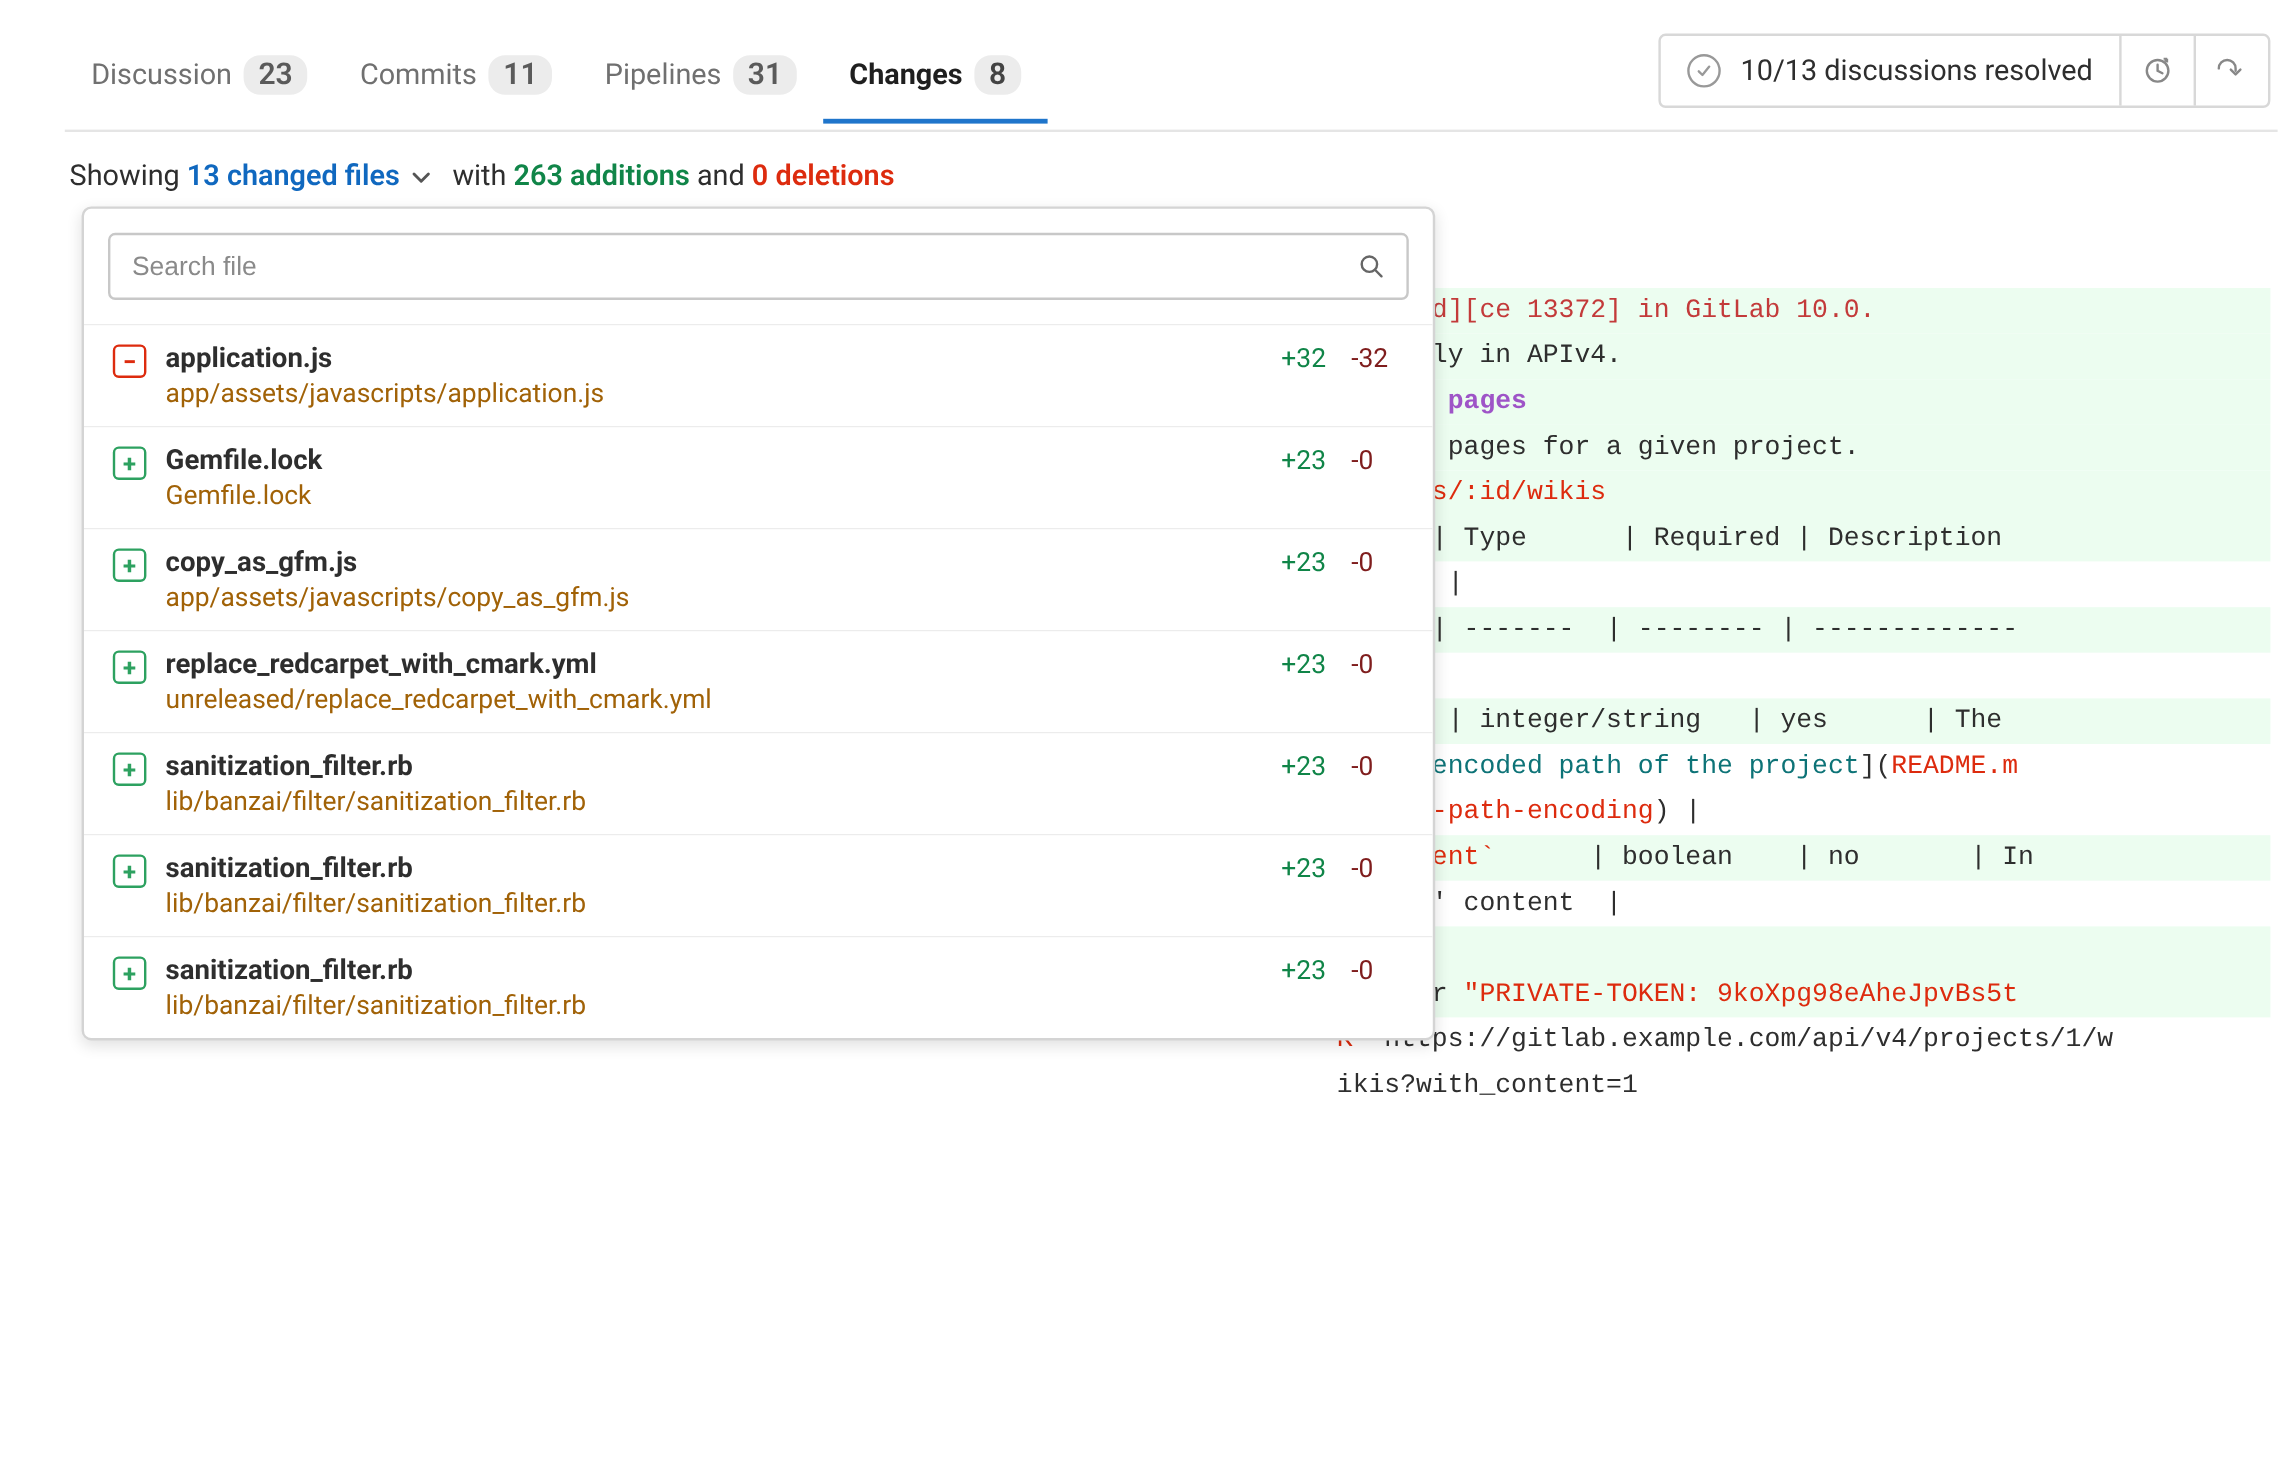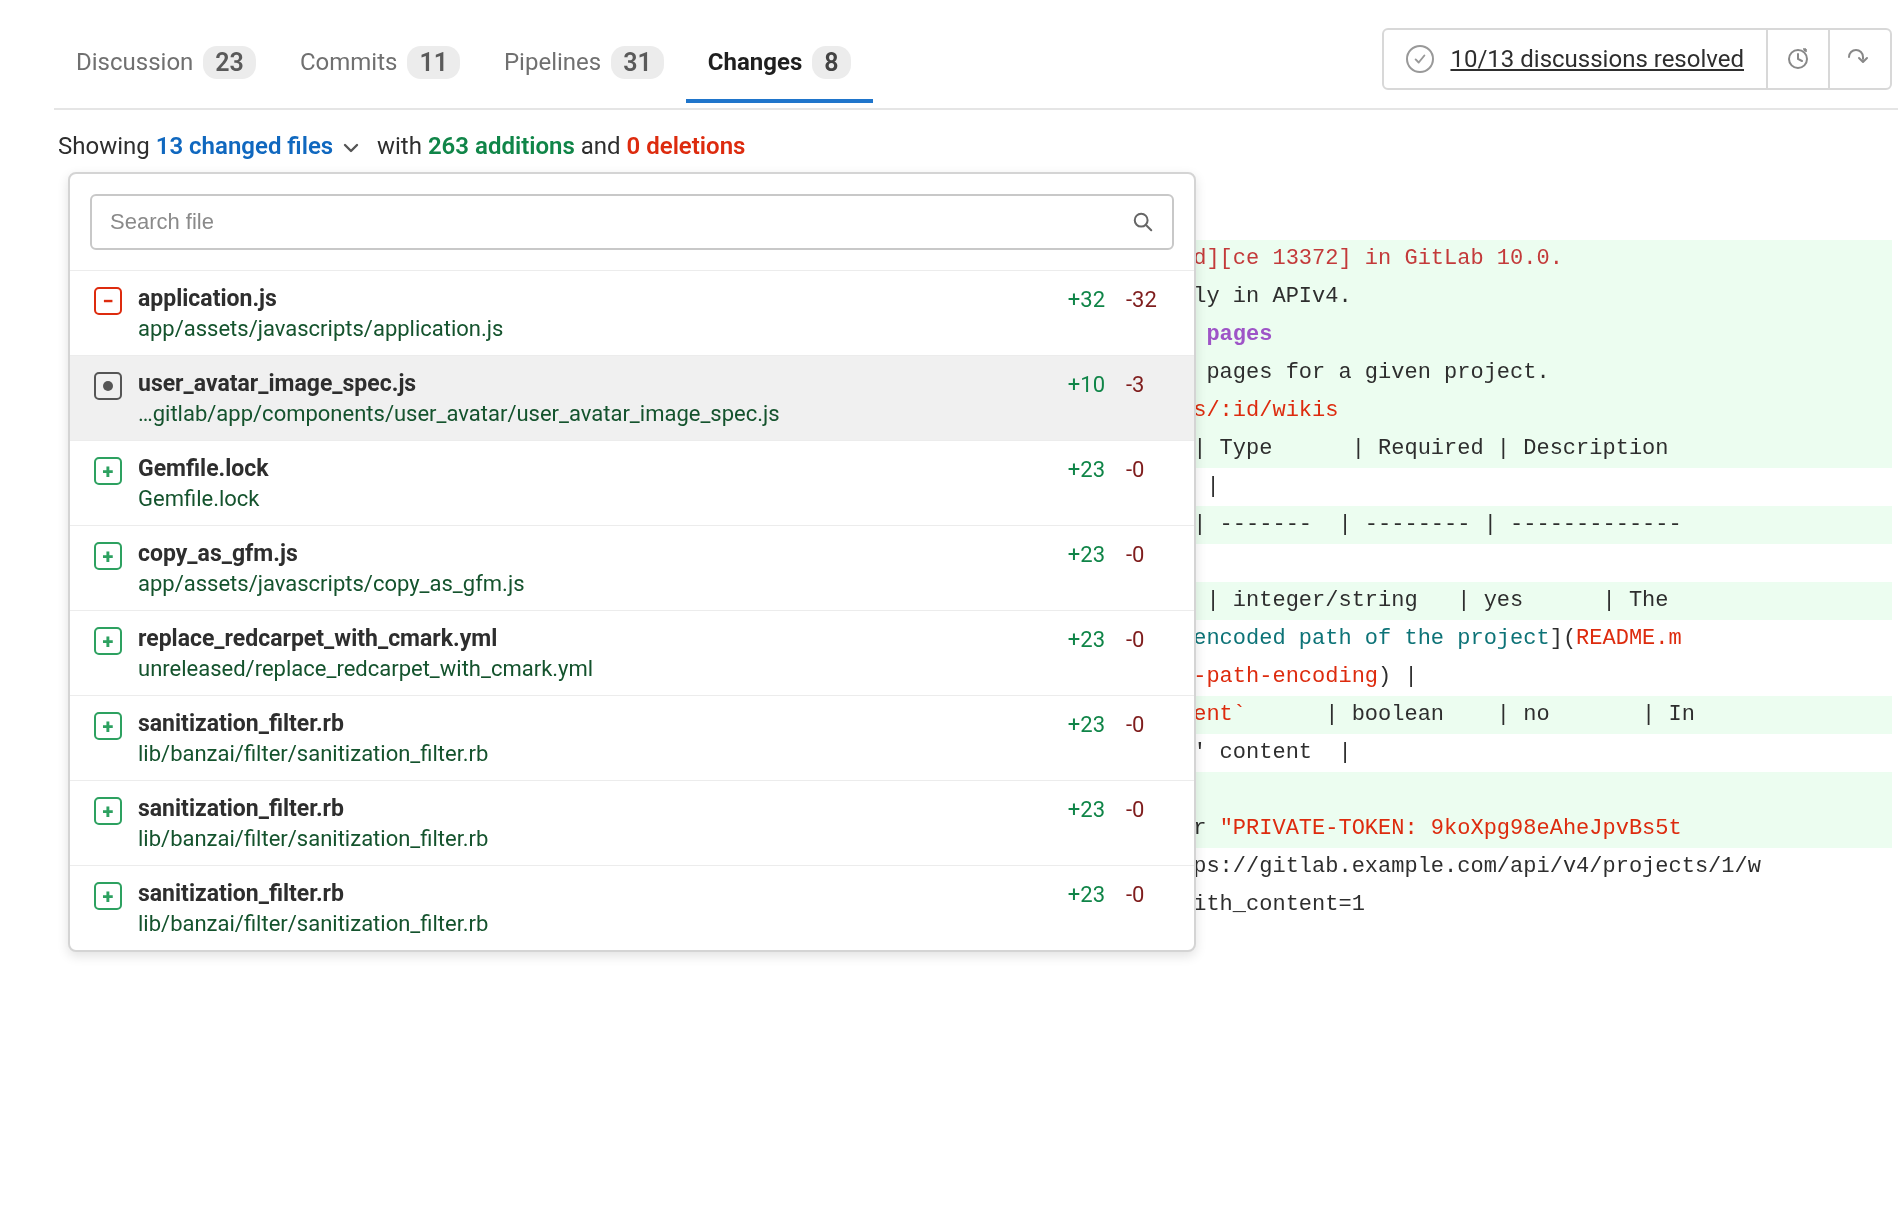--- a/index.html
+++ b/index.html
@@ -60,21 +60,20 @@
     margin-right: 6px;
     height: 62px;
   }
   .resolved-main {
     display: flex;
     align-items: center;
     gap: 16px;
     padding: 0 22px;
     font-size: 24px;
     color: #2e2e2e;
-    text-decoration: underline;
   }
   .resolved-icon {
     width: 28px; height: 28px; border: 2px solid #999; border-radius: 50%;
     display: inline-flex; align-items: center; justify-content: center;
     color: #999; font-size: 16px;
   }
   .resolved-btn {
     border-left: 2px solid #d8d8d8;
     width: 62px; height: 100%;
     display: flex; align-items: center; justify-content: center;
@@ -154,21 +153,21 @@
   .fi-del { border: 2px solid #dd2b0e; color: #dd2b0e; }
   .fi-mod-dot {
     border: 2px solid #555; color: #555;
   }
   .fi-mod-dot .dot {
     width: 10px; height: 10px; background: #555; border-radius: 50%;
   }
 
   .file-text { flex: 1; min-width: 0; }
   .file-name { font-size: 23px; font-weight: 700; color: #2e2e2e; }
-  .file-path { font-size: 22px; color: #14532d; margin-top: 4px; white-space: nowrap; overflow: hidden; text-overflow: ellipsis; }
+  .file-path { font-size: 22px; color: #a16207; margin-top: 4px; white-space: nowrap; overflow: hidden; text-overflow: ellipsis; }
 
   .file-diff { display: flex; gap: 21px; font-size: 22px; font-weight: 400; padding-top: 2px; font-variant-numeric: tabular-nums; }
   .file-diff .add { color: #108548; width: 54px; text-align: right; }
   .file-diff .del { color: #7f1d1d; width: 46px; }
 
   
   .diff-bg {
     position: absolute;
     left: 1096px;
     top: 240px;
@@ -306,33 +305,20 @@
         <div class="file-icon fi-del">−</div>
         <div class="file-text">
           <div class="file-name">application.js</div>
           <div class="file-path">app/assets/javascripts/application.js</div>
         </div>
         <div class="file-diff">
           <span class="add">+32</span>
           <span class="del">-32</span>
         </div>
       </div>
-      <div class="file-item selected">
-        <div class="file-icon fi-mod-dot">
-          <div class="dot"></div>
-        </div>
-        <div class="file-text">
-          <div class="file-name">user_avatar_image_spec.js</div>
-          <div class="file-path">…gitlab/app/components/user_avatar/user_avatar_image_spec.js</div>
-        </div>
-        <div class="file-diff">
-          <span class="add">+10</span>
-          <span class="del">-3</span>
-        </div>
-      </div>
       <div class="file-item">
         <div class="file-icon fi-add">+</div>
         <div class="file-text">
           <div class="file-name">Gemfile.lock</div>
           <div class="file-path">Gemfile.lock</div>
         </div>
         <div class="file-diff">
           <span class="add">+23</span>
           <span class="del">-0</span>
         </div>

